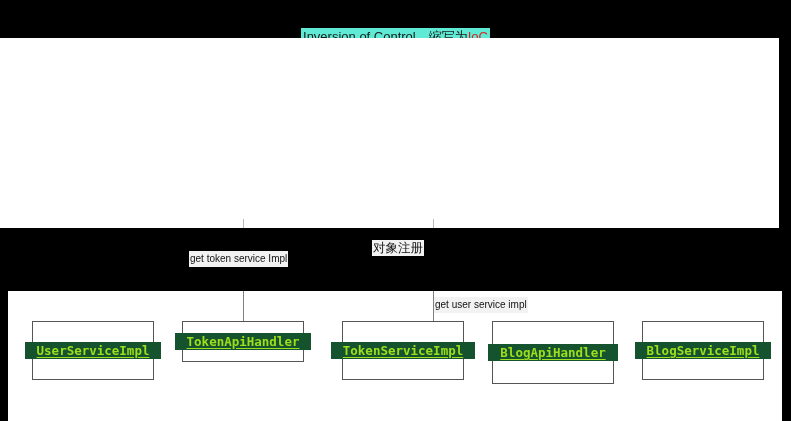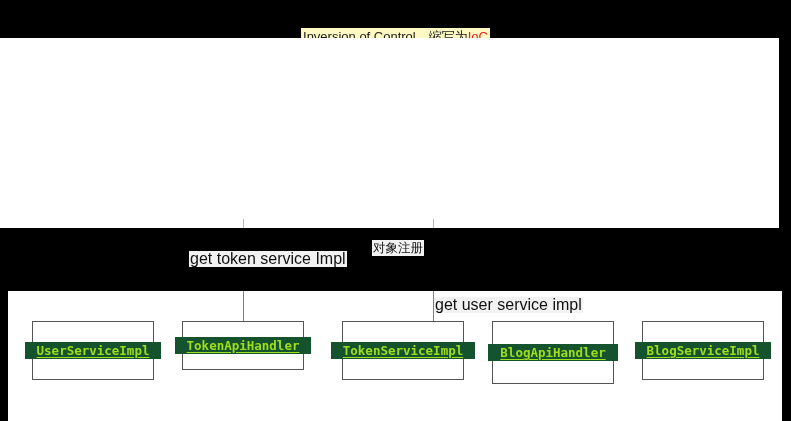--- a/index.html
+++ b/index.html
@@ -27,21 +27,21 @@
     position: absolute;
     left: 0;
     top: 5px;
     width: 791px;
     text-align: center;
     height: 20px;
     line-height: 20px;
   }
   .title-text {
     display: inline-block;
-    background: #fef9c3;
+    background: #5eead4;
     color: #1a1a1a;
     font-size: 13px;
     line-height: 18px;
     padding: 0 2px;
     white-space: nowrap;
     vertical-align: middle;
     margin-top: 23px;
   }
   .title-text .accent {
     color: #e02020;
@@ -75,21 +75,21 @@
     position: absolute;
     width: 1px;
     background: #b8b8b8;
   }
 
   
   .edge-label {
     position: absolute;
     background: #f2f2f2;
     color: #111111;
-    font-size: 16px;
+    font-size: 10px;
     line-height: 16px;
     height: 16px;
     padding: 0 1px;
     white-space: nowrap;
   }
   .edge-label.cjk {
     font-size: 12.5px;
     letter-spacing: 0px;
   }
 
@@ -139,21 +139,21 @@
   <div class="edge-label" style="left:189px; top:251px;">get token service Impl</div>
 
   <div class="edge-label cjk" style="left:372px; top:240px;">对象注册</div>
 
   <div class="edge-label" style="left:434px; top:251px;margin-top:46px;">get user service impl</div>
 
   <div class="node" style="left:32px; top:321px; width:122px; height:59px;">
     <span class="node-label">UserServiceImpl</span>
   </div>
 
-  <div class="node" style="left:182px; top:321px; width:122px; height:49px;">
+  <div class="node" style="left:182px; top:321px; width:122px; height:41px;">
     <span class="node-label">TokenApiHandler</span>
   </div>
 
   <div class="node" style="left:342px; top:321px; width:122px; height:59px;align-items:center;">
     <span class="node-label">TokenServiceImpl</span>
   </div>
 
   <div class="node" style="left:492px; top:321px; width:122px; height:63px;">
     <span class="node-label">BlogApiHandler</span>
   </div>

